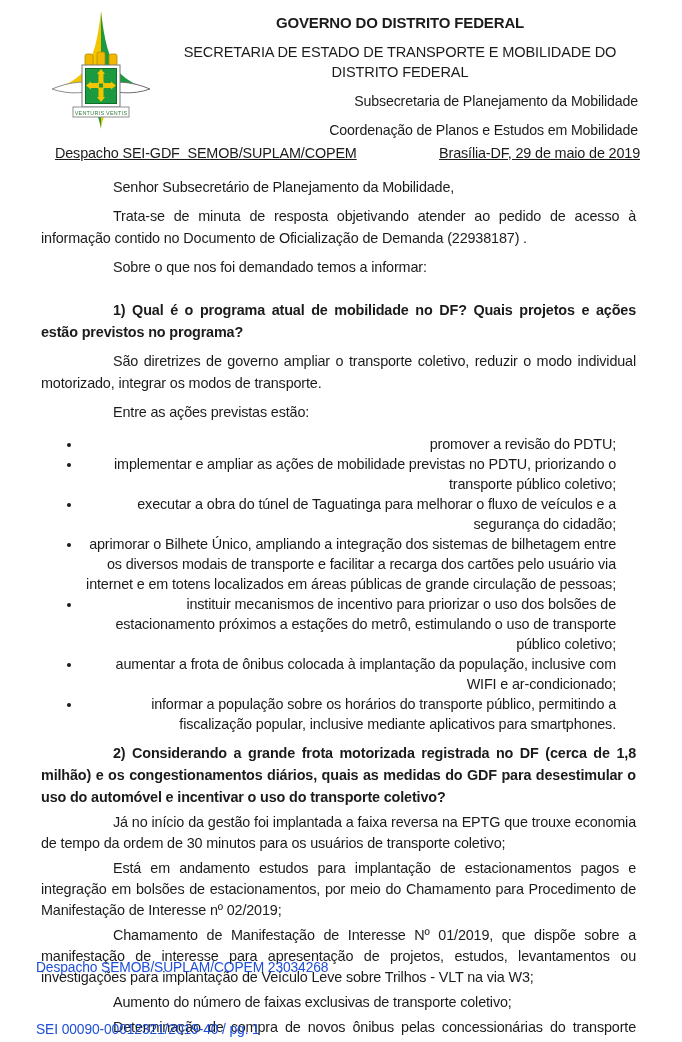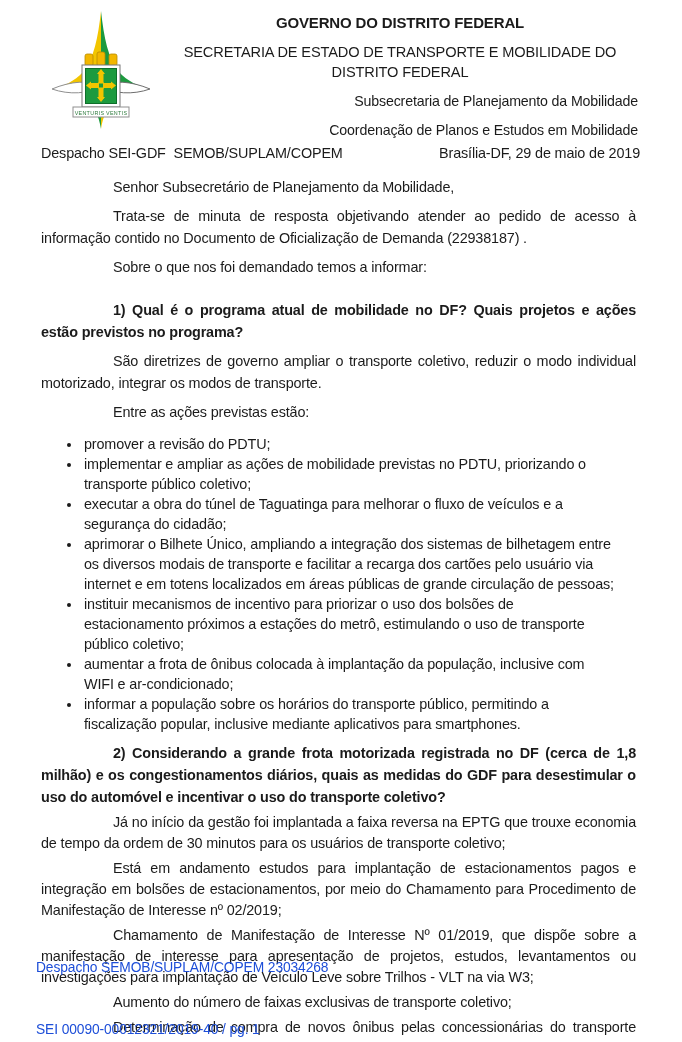--- a/index.html
+++ b/index.html
@@ -17,23 +17,23 @@
   
   .letterhead { position: absolute; top: 10px; left: 0; right: 0; height: 132px; }
   .logo-box { position: absolute; left: 13px; top: 0; width: 104px; height: 122px; }
   .head-lines { position: absolute; left: 126px; right: 8px; top: 3px; text-align: center; }
   .hl { line-height: 20px; margin-bottom: 9px; font-size: 14.6px; letter-spacing: -0.15px; }
   .hl-bold { font-weight: bold; font-size: 15px; }
   .hl-small { font-size: 14.2px; text-align: right; }
 
   
   .meta-row {
-    position: absolute; top: 142px; left: 5px; right: 6px;
+    position: absolute; top: 142px; left: 19px; right: 6px;
     display: flex; justify-content: space-between;
-    font-size: 14.4px; line-height: 22px; letter-spacing: -0.15px;
+    font-size: 14.4px; line-height: 22px; letter-spacing: -0.15px; text-decoration: underline;
   }
   .pre { white-space: pre; }
 
   
   .content { position: absolute; top: 164px; left: 5px; right: 10px; }
   .para {
     font-size: 14.4px; line-height: 22px;
     text-indent: 72px; text-align: justify;
     margin-top: 7px; letter-spacing: -0.15px;
   }
@@ -41,21 +41,21 @@
   .bold { font-weight: bold; }
   .h1 { margin-top: 21px; }
   .h2 { margin-top: 8px; }
   .q2p { margin-top: 4px; line-height: 21px; }
 
   ul.actions {
     margin: 11px 20px 0 25px;
     padding-left: 16px;
     list-style: disc outside;
     font-size: 14.4px; line-height: 20px; letter-spacing: -0.15px;
-    text-align: left;
+    text-align: right;
   }
   ul.actions li { padding-left: 2px; }
 
   
   .page-footer {
     position: absolute; left: 0; right: 0; bottom: 3px;
     display: flex; justify-content: center; gap: 44px;
     color: #1d4ed8; font-size: 13.8px; line-height: 18px; letter-spacing: -0.1px; flex-direction: column;
   }
 </style>

